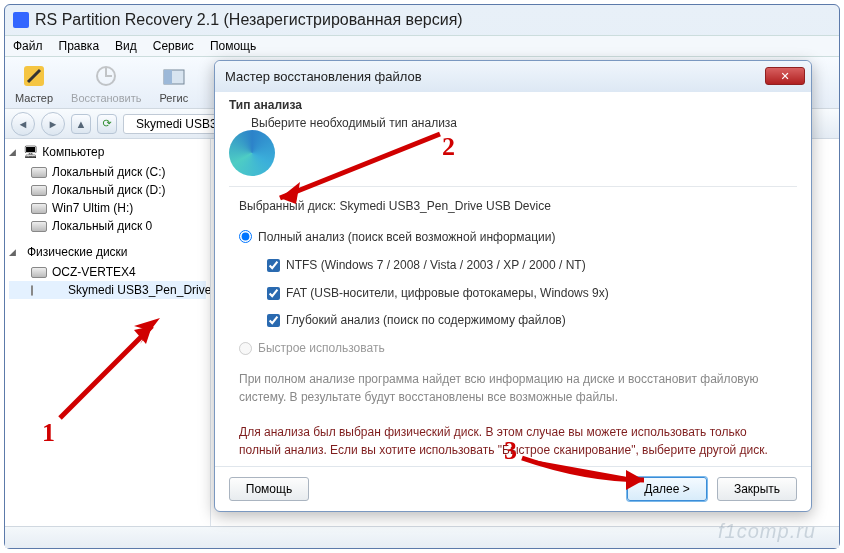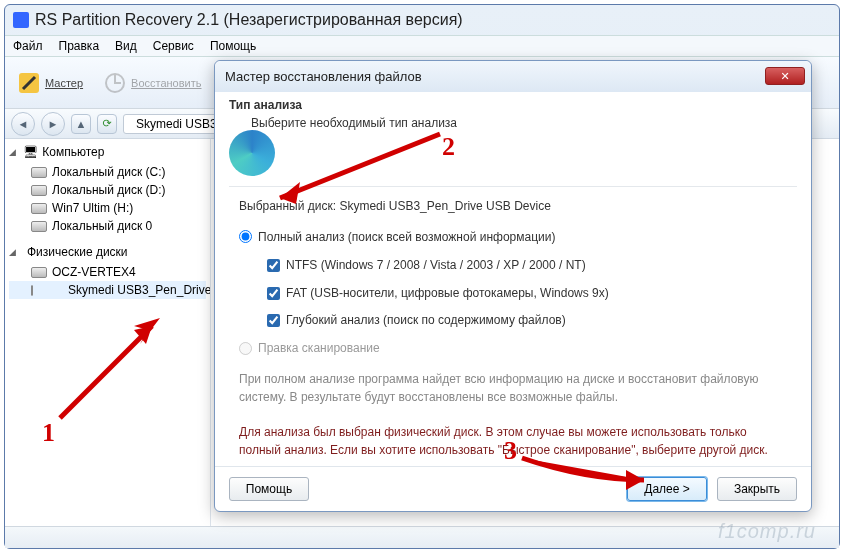--- a/index.html
+++ b/index.html
@@ -5,21 +5,21 @@
 * { box-sizing: border-box; margin: 0; padding: 0; font-family: 'Segoe UI', Tahoma, sans-serif; }
 body { background: #fff; width: 844px; height: 553px; overflow: hidden; position: relative; }
 
 
 .main-window { position: absolute; top: 4px; left: 4px; width: 836px; height: 545px; border: 1px solid #5c7aaa; border-radius: 6px; background: linear-gradient(#e8f0f8,#dde8f4); }
 .titlebar { height: 30px; display: flex; align-items: center; padding: 0 8px; font-size: 16px; color: #222; }
 .titlebar .app-icon { width: 16px; height: 16px; margin-right: 6px; background: #36f; border-radius: 2px; }
 .menubar { height: 22px; background: #f4f8fc; border-top: 1px solid #cdd; border-bottom: 1px solid #cdd; display: flex; align-items: center; font-size: 12px; }
 .menubar span { padding: 0 8px; cursor: default; }
 .toolbar { height: 52px; background: linear-gradient(#f7fbff,#e6eef8); display: flex; align-items: center; gap: 18px; padding: 0 10px; border-bottom: 1px solid #d0d8e0; font-size: 11px; color: #444; }
-.toolbar .tb-item { display: flex; flex-direction: row; align-items: center; gap: 2px; text-decoration: underline; }
+.toolbar .tb-item { display: flex; flex-direction: column; align-items: center; gap: 2px; }
 .toolbar .tb-item.disabled { opacity: 0.45; }
 .toolbar .tb-icon { width: 28px; height: 28px; }
 .breadcrumb { height: 30px; display: flex; align-items: center; gap: 6px; padding: 0 6px; background: linear-gradient(#f8fbfe,#e4ecf4); border-bottom: 1px solid #cfd8e2; font-size: 12px; }
 .breadcrumb .nav-btn { width: 24px; height: 24px; border: 1px solid #b8c6d6; border-radius: 50%; background: linear-gradient(#fafcff,#dce6f0); display: flex; align-items: center; justify-content: center; font-size: 11px; color: #567; }
 .breadcrumb .drive-label { display: flex; align-items: center; gap: 4px; padding: 2px 8px; border: 1px solid #c0cad6; border-radius: 3px; background: #fff; }
 .content { display: flex; height: calc(100% - 134px); background: #fff; }
 .tree { width: 206px; border-right: 1px solid #dde4ec; padding: 6px 4px; font-size: 12px; overflow: hidden; }
 .tree .group { margin-bottom: 10px; }
 .tree .group-header { display: flex; align-items: center; gap: 4px; font-weight: 400; margin-bottom: 4px; }
 .tree .tri { font-size: 9px; color: #666; width: 10px; }
@@ -190,21 +190,21 @@
             <input type="checkbox" checked="" style="">
             <span>FAT (USB-носители, цифровые фотокамеры, Windows 9x)</span>
           </label>
         <label class="check-row">
             <input type="checkbox" checked="" style="">
             <span>Глубокий анализ (поиск по содержимому файлов)</span>
           </label>
       </div>
       <label class="radio-row disabled">
         <input type="radio" disabled="" style="">
-        <span>Правка сканирование</span>
+        <span>Быстрое использовать</span>
       </label>
       <div class="info1">При полном анализе программа найдет всю информацию на диске и восстановит файловую систему. В результате будут восстановлены все возможные файлы.</div>
       <div class="info2">Для анализа был выбран физический диск. В этом случае вы можете использовать только полный анализ. Если вы хотите использовать "Быстрое сканирование", выберите другой диск.</div>
     </div>
   </div>
   <div class="wiz-footer">
     <button class="wiz-btn">Помощь</button>
     <span class="spacer"></span>
     <button class="wiz-btn primary">Далее &gt;</button>
     <button class="wiz-btn">Закрыть</button>

